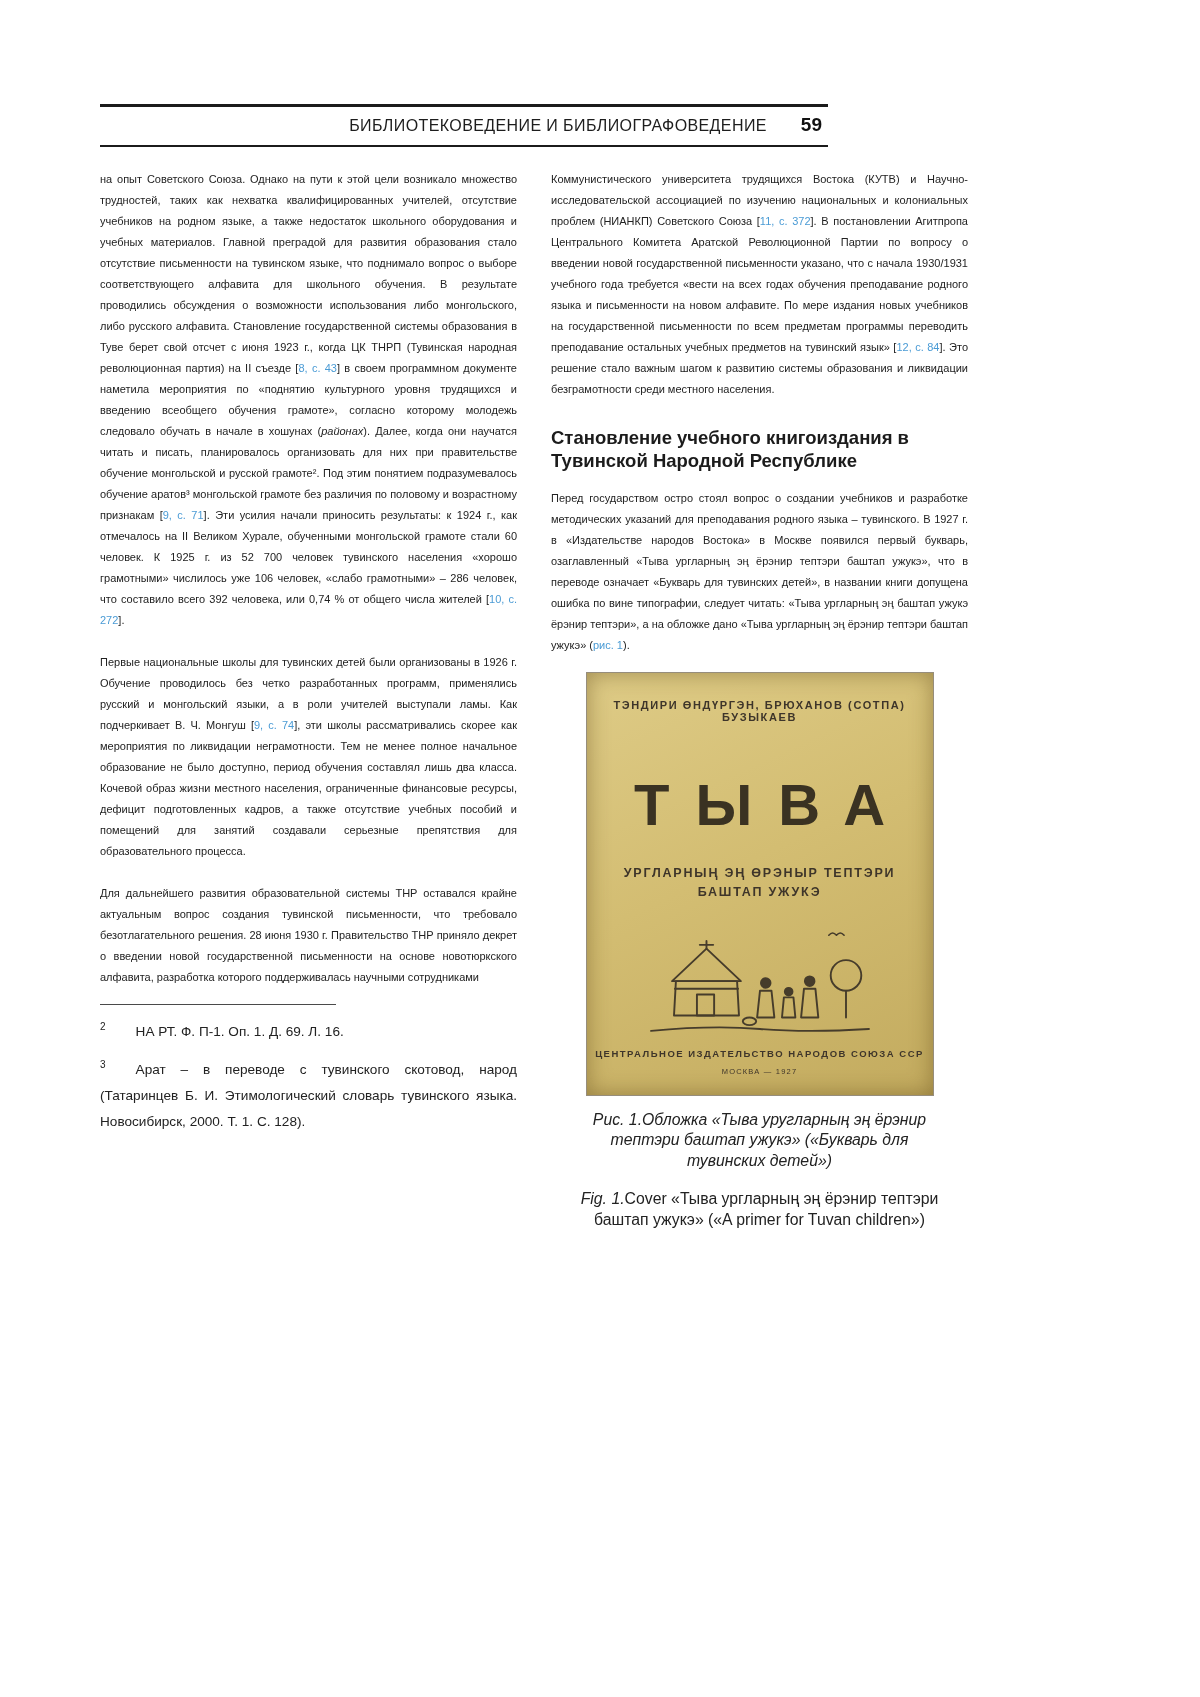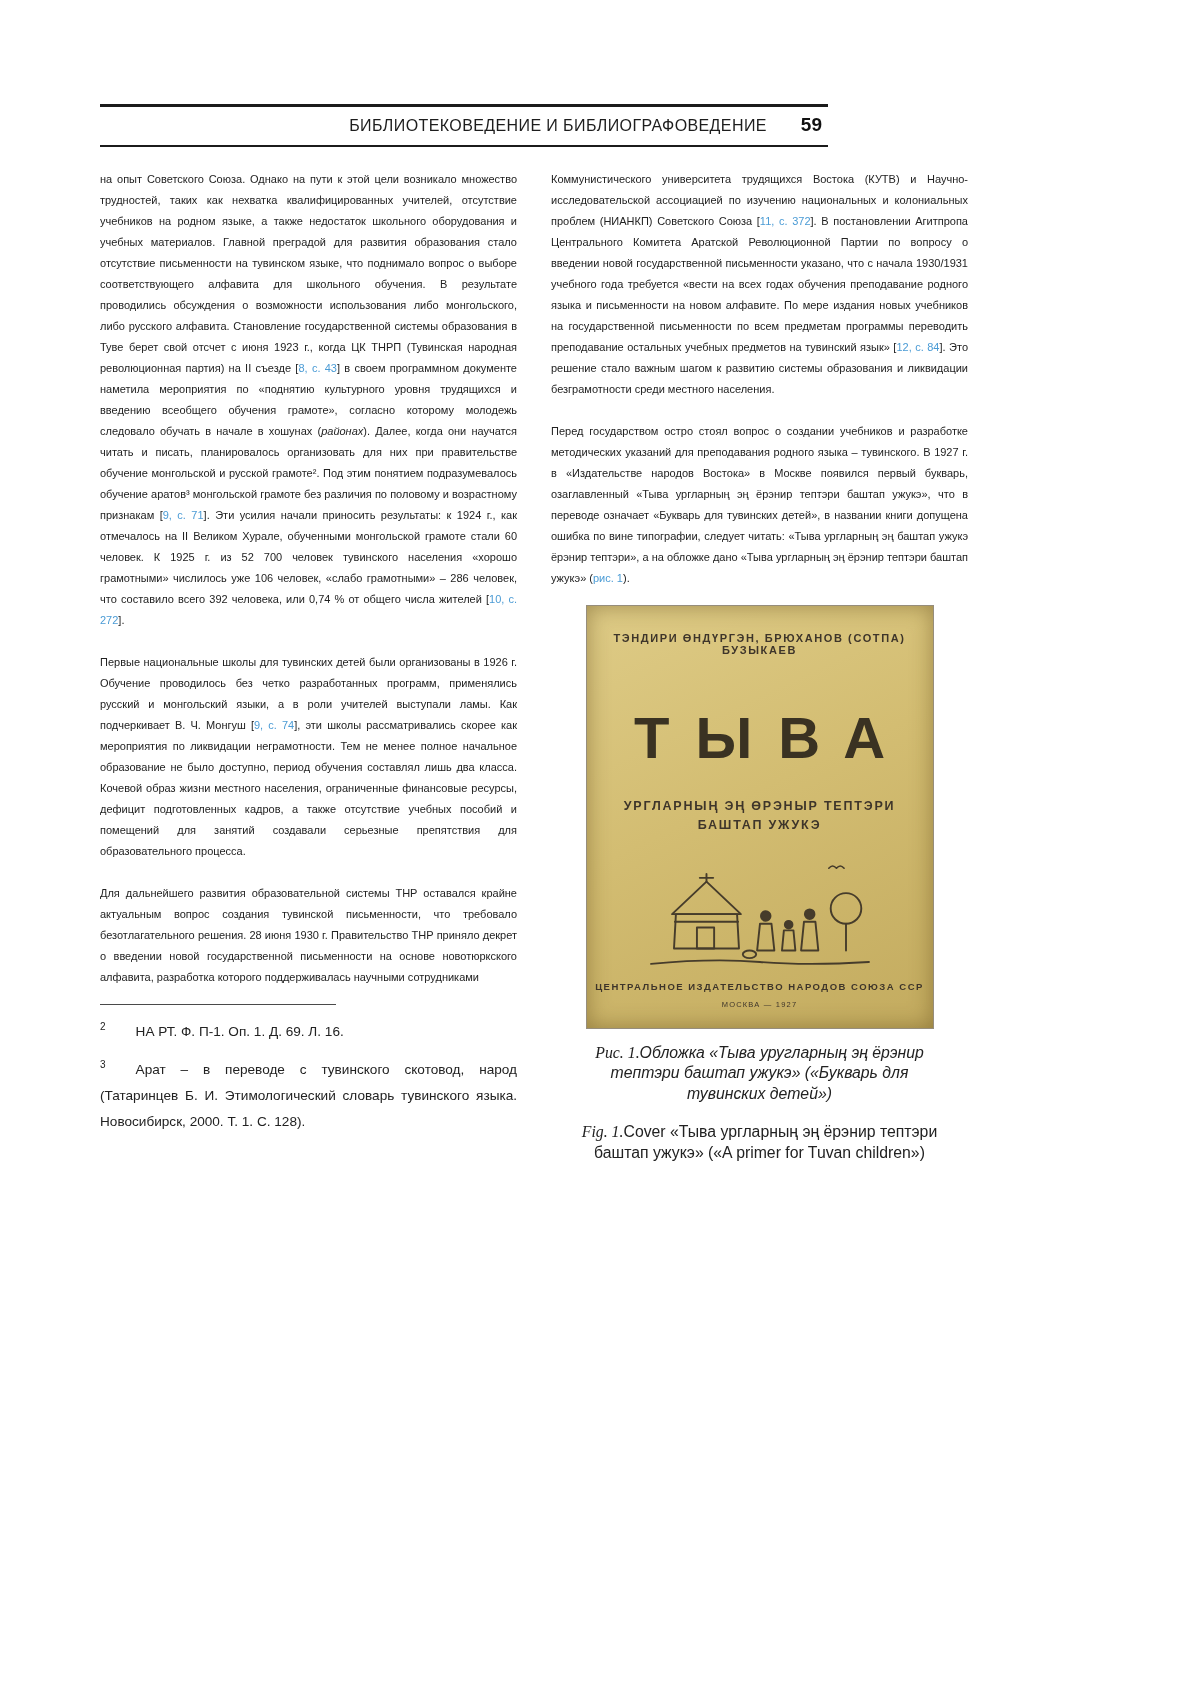--- a/index.html
+++ b/index.html
@@ -128,21 +128,21 @@
   figcaption { margin: 0; }
   .caption {
     margin: 14px auto 0 auto;
     font-size: 15.8px;
     line-height: 20.5px;
     text-align: center;
   }
   .caption-ru { max-width: 346px; font-style: italic; }
   .caption-en { max-width: 404px; margin-top: 18px; }
   .caption-en .cap-label { font-style: italic; }
-  .cap-label { margin-right: 0; font-family: Liberation Serif, serif; }
+  .cap-label { margin-right: 0; }
 </style>
 </head>
 <body>
 
 <div class="page">
 
   <div class="header">
     <div class="rule-top"></div>
     <div class="header-row">
       <span class="header-title">БИБЛИОТЕКОВЕДЕНИЕ И БИБЛИОГРАФОВЕДЕНИЕ</span>
@@ -161,20 +161,21 @@
       <div class="footnotes">
         <div class="fn-rule"></div>
         <p class="footnote"><sup class="fn-marker">2</sup><span>НА РТ. Ф. П-1. Оп. 1. Д. 69. Л. 16.</span></p>
         <p class="footnote"><sup class="fn-marker">3</sup><span>Арат – в переводе с тувинского скотовод, народ (Татаринцев Б. И. Этимологический словарь тувинского языка. Новосибирск, 2000. Т. 1. С. 128).</span></p>
       </div>
     </div>
 
     <div class="col">
       <p class="body-p"><span>Коммунистического университета трудящихся Востока (КУТВ) и Научно-исследовательской ассоциацией по изучению национальных и колониальных проблем (НИАНКП) Советского Союза [</span><span class="cite">11, с. 372</span><span>]. В постановлении Агитпропа Центрального Комитета Аратской Революционной Партии по вопросу о введении новой государственной письменности указано, что с начала 1930/1931 учебного года требуется «вести на всех годах обучения преподавание родного языка и письменности на новом алфавите. По мере издания новых учебников на государственной письменности по всем предметам программы переводить преподавание остальных учебных предметов на тувинский язык» [</span><span class="cite">12, с. 84</span><span>]. Это решение стало важным шагом к развитию системы образования и ликвидации безграмотности среди местного населения.</span></p>
 
+      <h2 class="section-heading">Становление учебного книгоиздания в Тувинской Народной Республике</h2>
 
       <p class="body-p"><span>Перед государством остро стоял вопрос о создании учебников и разработке методических указаний для преподавания родного языка – тувинского. В 1927 г. в «Издательстве народов Востока» в Москве появился первый букварь, озаглавленный «Тыва ургларның эң ёрэнир тептэри баштап ужукэ», что в переводе означает «Букварь для тувинских детей», в названии книги допущена ошибка по вине типографии, следует читать: «Тыва ургларның эң баштап ужукэ ёрэнир тептэри», а на обложке дано «Тыва ургларның эң ёрэнир тептэри баштап ужукэ» (</span><span class="cite">рис. 1</span><span>).</span></p>
 
       <figure class="figure">
         <div class="book-cover">
           <div class="cover-authors">ТЭНДИРИ ӨНДҮРГЭН, БРЮХАНОВ (СОТПА) БУЗЫКАЕВ</div>
           <div class="cover-title">ТЫВА</div>
           <div class="cover-subtitle">
             <div>УРГЛАРНЫҢ ЭҢ ӨРЭНЫР ТЕПТЭРИ</div>
             <div>БАШТАП УЖУКЭ</div>

